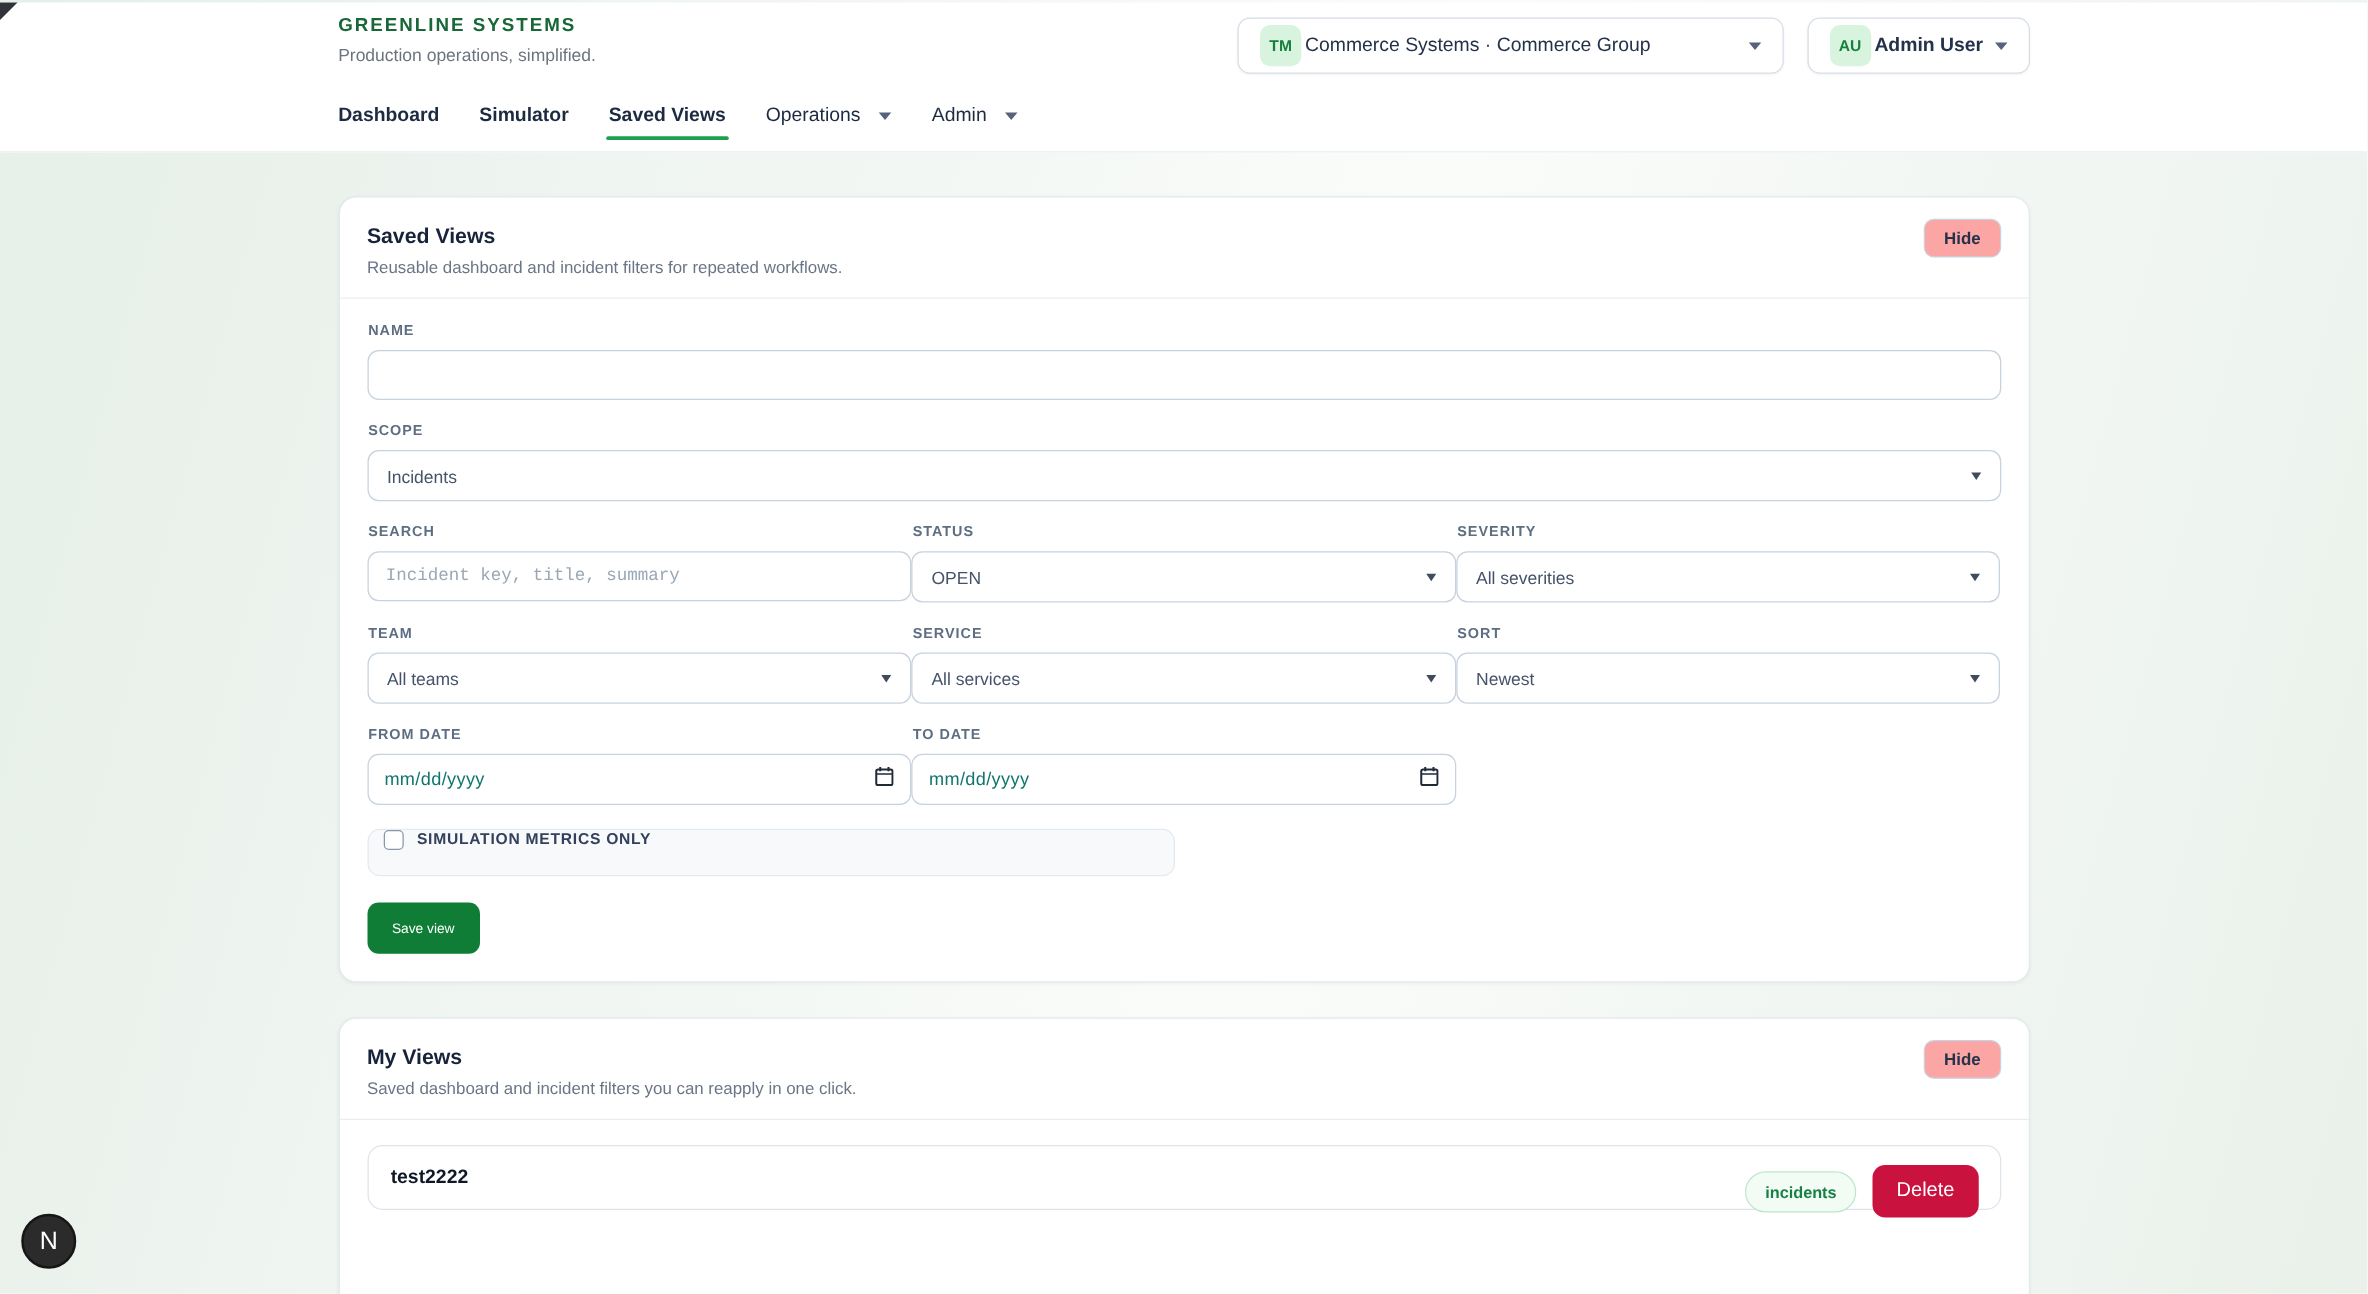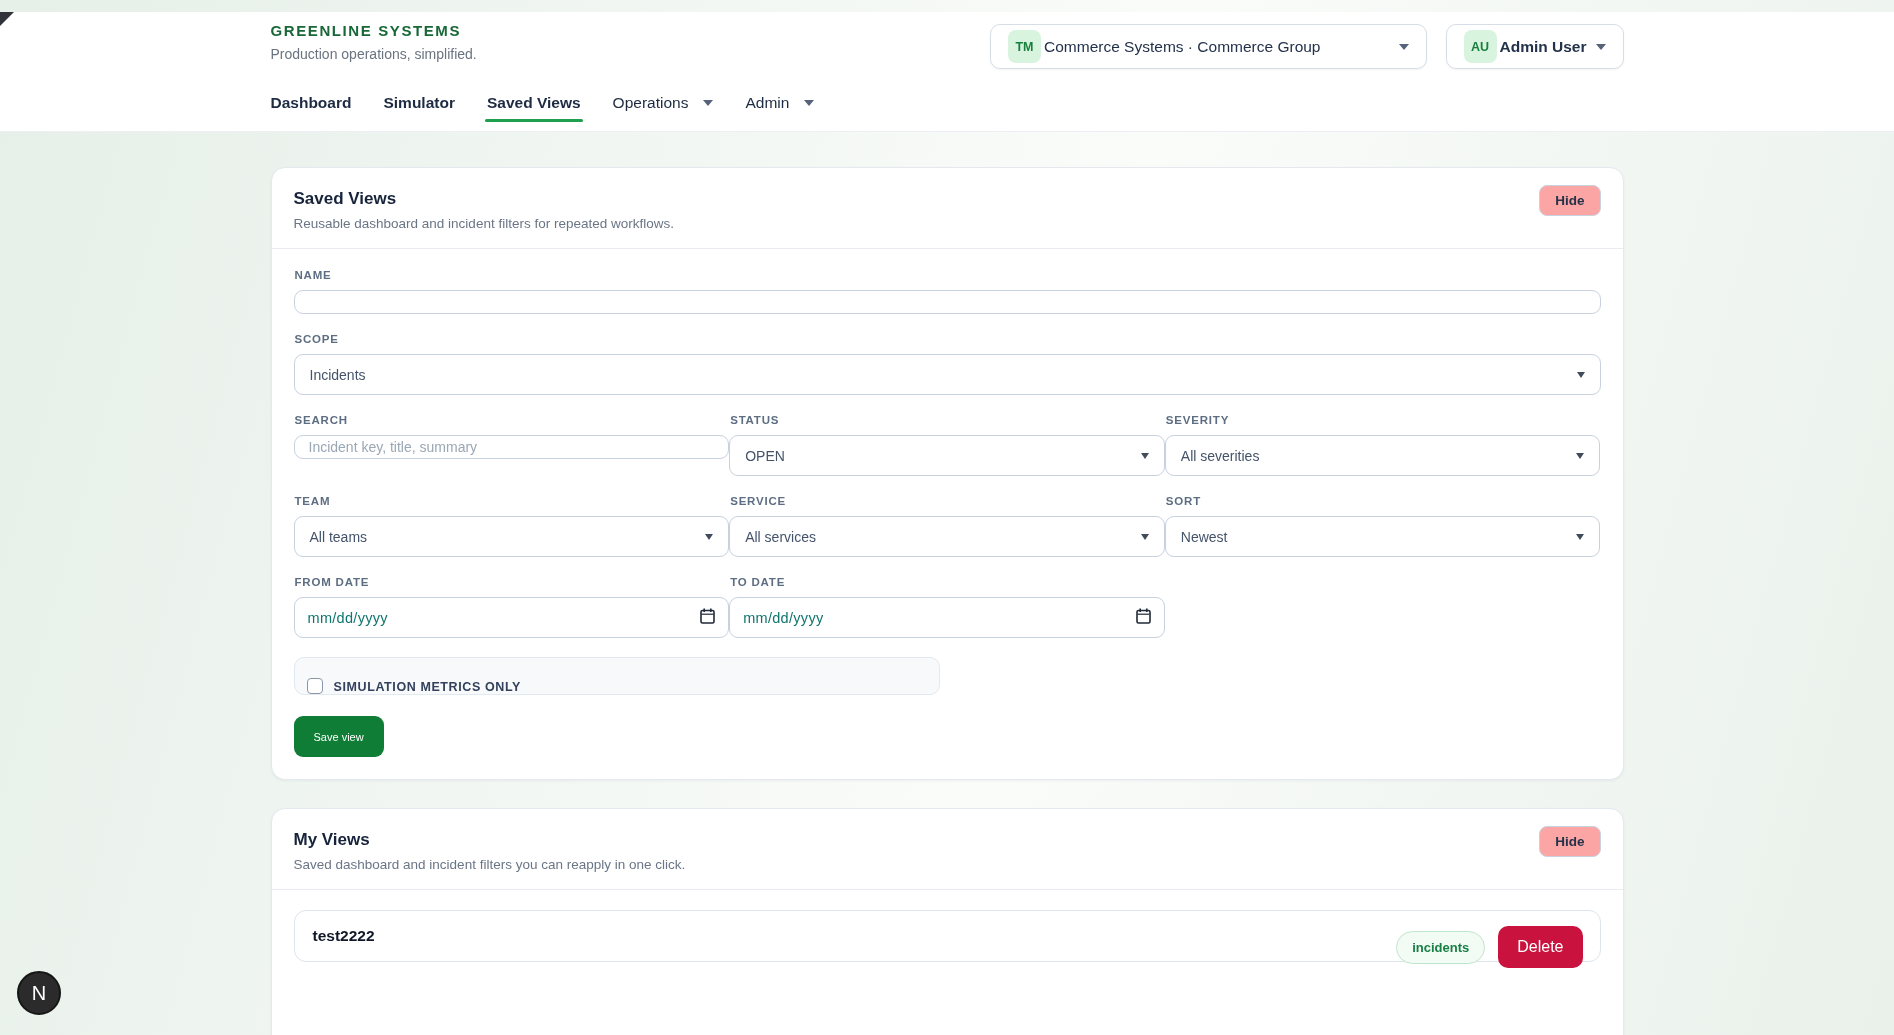--- a/index.html
+++ b/index.html
@@ -2,21 +2,21 @@
 <html><head>
 <meta charset="utf-8">
 <style>
   * { margin:0; padding:0; box-sizing:border-box; }
   html,body { width:1894px; height:1035px; }
   body {
     font-family:"Liberation Sans", sans-serif;
     background:linear-gradient(105deg,#e6efe8 0%,#f1f6f2 30%,#fafcfa 55%,#f0f5f1 82%,#e9f1ea 100%);
     overflow:hidden; position:relative; color:#1d2b42;
   }
-  .container { width:1353px; margin:12px auto; position:relative; }
+  .container { width:1353px; margin:2px auto; position:relative; }
 
   
   .header { background:#ffffff; height:120px; border-bottom:1px solid #eceff3; position:relative; }
   .header-inner { height:120px; }
   .corner-notch { position:absolute; top:0; left:0; width:0; height:0;
     border-top:14px solid #30343a; border-right:14px solid transparent; }
   .brand { position:absolute; left:0; top:10px; }
   .brand-name { font-size:15px; font-weight:bold; letter-spacing:1.6px; color:#176737; }
   .brand-tagline { font-size:14px; color:#6a7480; margin-top:7px; }
 
@@ -49,35 +49,35 @@
   .hide-btn { position:absolute; right:22px; top:17px; padding:7px 15px; background:#fca5a5;
     border:1px solid #c9d3df; border-radius:8px; font-size:13.5px; font-weight:bold;
     color:#24324a; cursor:pointer; font-family:inherit; }
   .divider { border-top:1px solid #e9edf2; }
   .card-body { padding:20px 22px 22px; }
 
   
   .field { margin-bottom:19px; }
   .field-label { display:block; font-size:11.5px; font-weight:bold; color:#5d6e82;
     letter-spacing:.8px; margin:0 0 9px 1px; }
-  .text-input { width:100%; height:24px; border:1px solid #c7d2de; border-radius:9px;
-    background:#fff; font-family:Liberation Sans, sans-serif; font-size:14px; color:#4c1d95; padding:0 14px; outline:none; }
+  .text-input { width:100%; height:40px; border:1px solid #c7d2de; border-radius:9px;
+    background:#fff; font-family:Liberation Mono, monospace; font-size:14px; color:#4c1d95; padding:0 14px; outline:none; }
   .text-input::placeholder { color:#9aa7b5; }
   .select { width:100%; height:41px; border:1px solid #c7d2de; border-radius:9px; background:#fff;
     display:flex; align-items:center; justify-content:space-between; padding:0 15px; cursor:pointer; }
   .select .value { font-size:14px; font-weight:500; color:#44536a; }
   .select .sel-caret { width:0; height:0; border-left:4.5px solid transparent;
     border-right:4.5px solid transparent; border-top:6px solid #404b5c; }
   .date-input { width:100%; height:41px; border:1px solid #c7d2de; border-radius:9px; background:#fff;
     display:flex; align-items:center; justify-content:space-between; padding:0 13px; cursor:text; }
   .date-input .date-text { font-size:14.5px; color:#0f766e; letter-spacing:.3px; }
   .grid2 { display:grid; grid-template-columns:1fr 1fr 1fr; column-gap:0; }
 
   .checkbox-panel { width:calc(50% - 7px); height:38px; background:#f7f9fb;
-    border:1px solid #e3e9f0; border-radius:10px; display:flex; align-items:flex-end;
+    border:1px solid #e3e9f0; border-radius:10px; display:flex; align-items:flex-start;
     gap:11px; padding:0 12px; margin-bottom:21px; cursor:pointer; }
   .checkbox-box { width:16px; height:16px; border:1.6px solid #8a97a8; border-radius:4px; background:#fff; }
   .checkbox-label { font-size:12.5px; font-weight:bold; color:#33415c; letter-spacing:.6px; }
 
   .save-btn { height:41px; padding:0 20px; background:#0f7d35; border:none; border-radius:9px;
     color:#fff; font-size:11px; font-family:inherit; cursor:pointer; }
 
   
   .view-item { border:1px solid #dde4ec; border-radius:12px; padding:16px 18px; position:relative; }
   .view-title { font-size:15.5px; font-weight:bold; color:#101828; }

